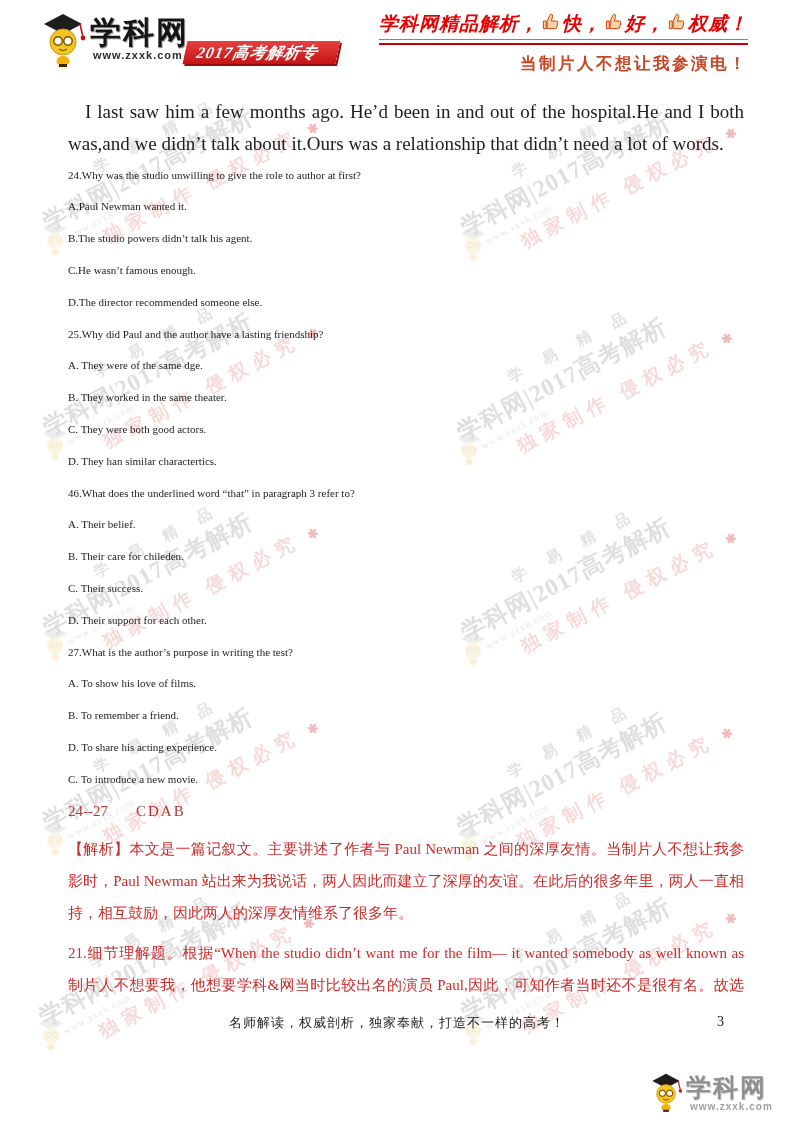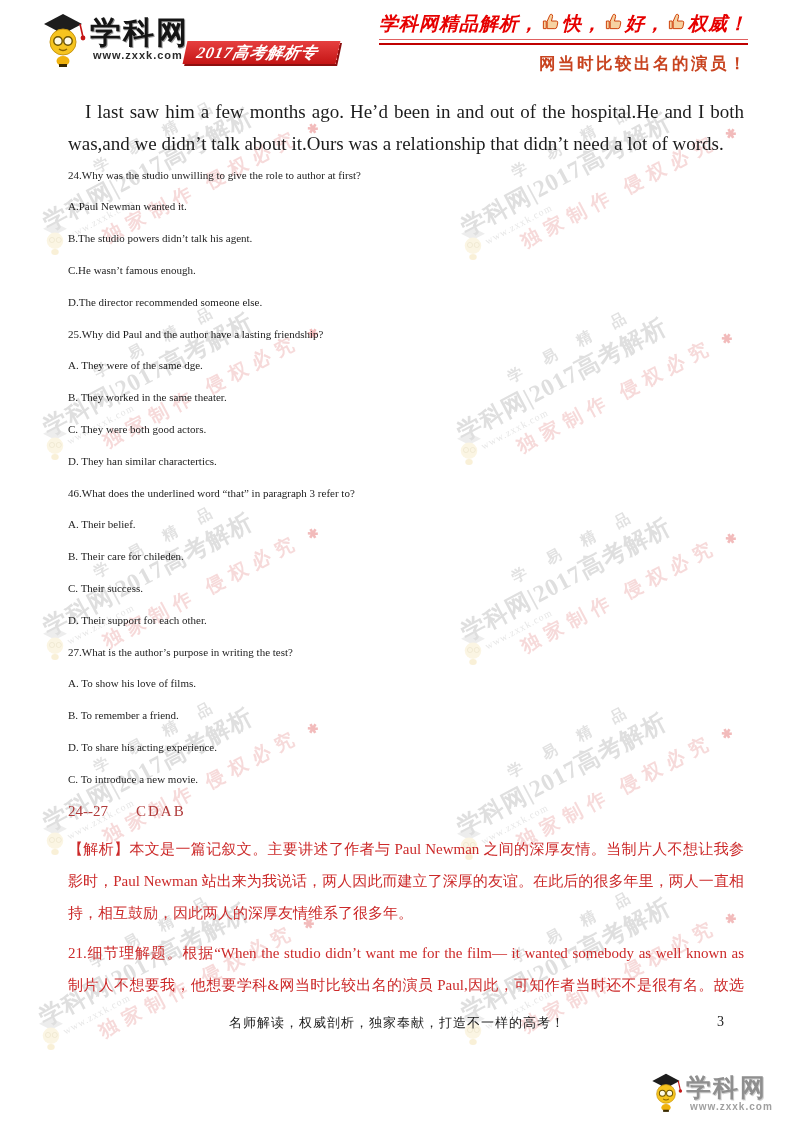--- a/index.html
+++ b/index.html
@@ -261,21 +261,21 @@
             <path d="M6.5 17.5 L14.5 17.5 Q16.5 17.5 16.8 15.5 L17.6 11.5 Q18 9.5 16 9.5 L11 9.5 L12.2 4.8 Q12.6 2.6 10.8 2.4 Q9.6 2.3 9.2 3.6 L6.5 9.8 Z" fill="#f6d2a2" stroke="#cc3a00" stroke-width="1"></path>
           </svg></span>
       <span>好，</span>
       <span class="thumb"><svg width="19" height="19" viewBox="0 0 20 20">
             <path d="M2.5 9.5 H5.5 V17.5 H2.5 Z" fill="#f6d2a2" stroke="#cc3a00" stroke-width="1"></path>
             <path d="M6.5 17.5 L14.5 17.5 Q16.5 17.5 16.8 15.5 L17.6 11.5 Q18 9.5 16 9.5 L11 9.5 L12.2 4.8 Q12.6 2.6 10.8 2.4 Q9.6 2.3 9.2 3.6 L6.5 9.8 Z" fill="#f6d2a2" stroke="#cc3a00" stroke-width="1"></path>
           </svg></span>
       <span>权威！</span>
     </div>
     <div class="slogan-rule"></div>
-    <div class="slogan-line2">网当时比较出名的演员！</div>
+    <div class="slogan-line2">当制片人不想让我参演电！</div>
   </div>
 
   <div class="content">
     <div class="line passage first stretch">I last saw him a few months ago. He’d been in  and out of the hospital.He and I both knew what the deal</div>
     <div class="line passage">was,and we didn’t talk about it.Ours was a relationship that didn’t need a lot of words.</div>
 
     <div class="line">24.Why was the studio unwilling to give the role to author at first?</div>
     <div class="line">A.Paul Newman wanted it.</div>
     <div class="line">B.The studio powers didn’t talk his agent.</div>
     <div class="line">C.He wasn’t famous enough.</div>

